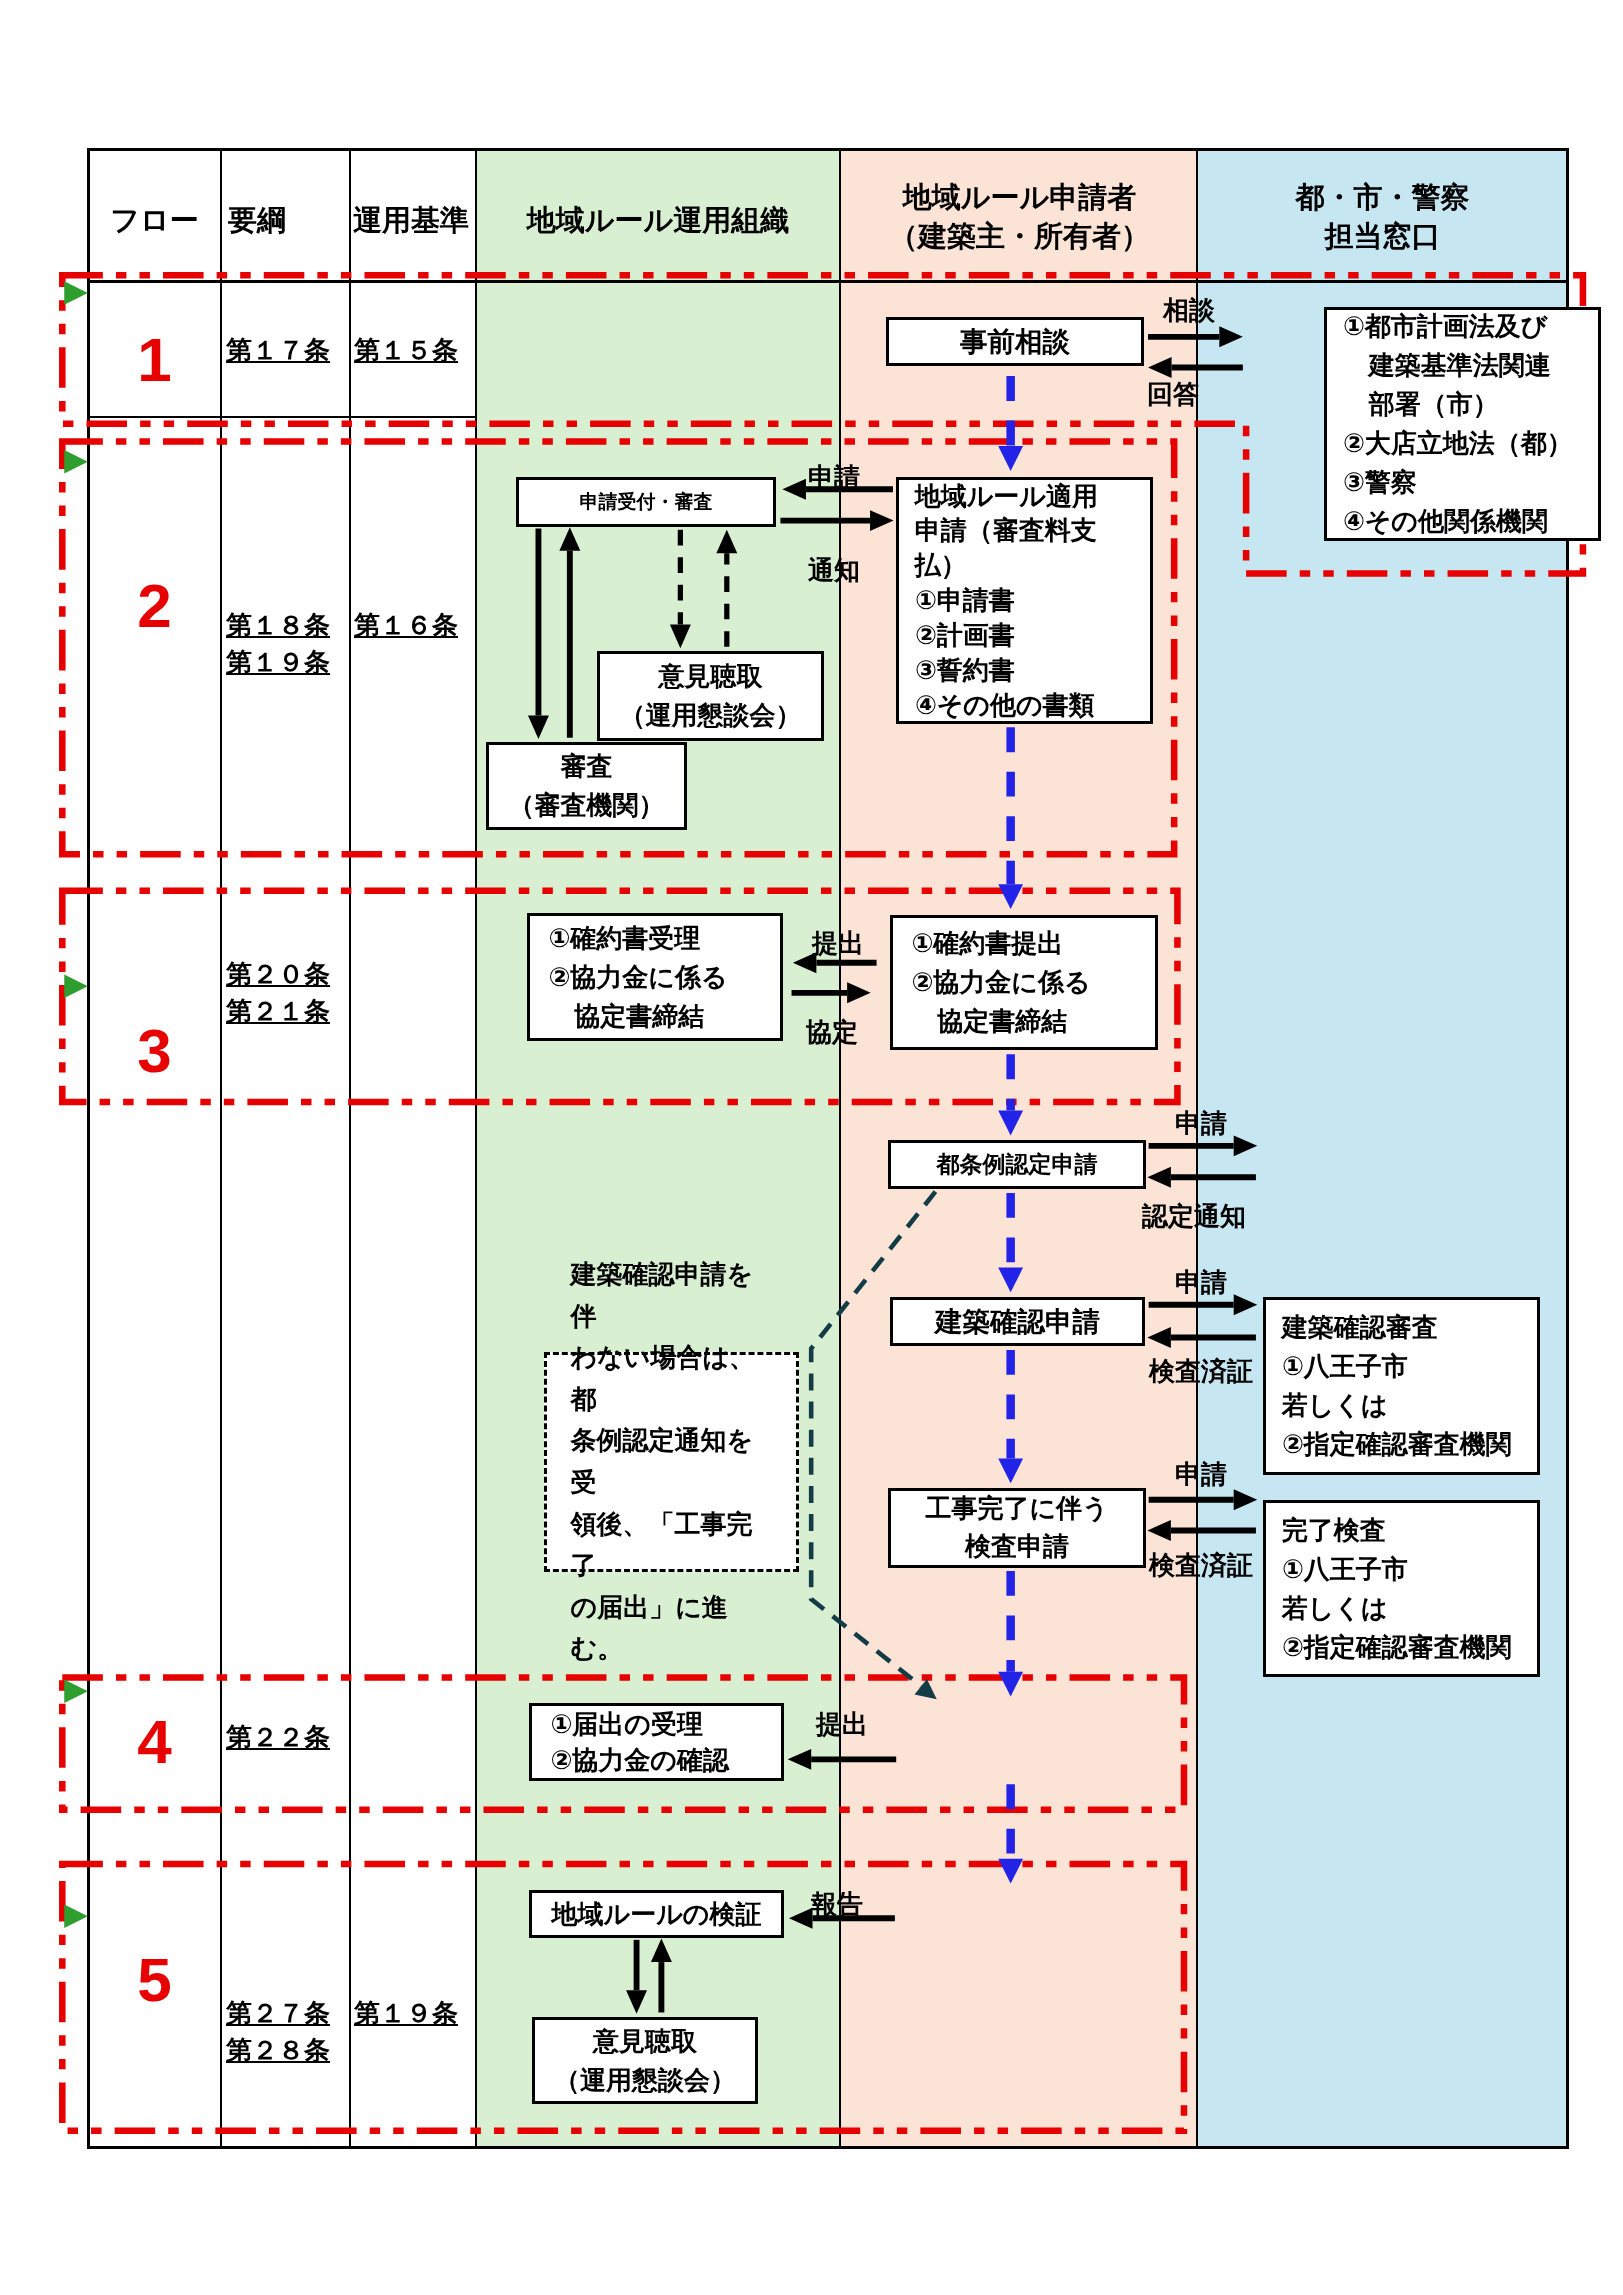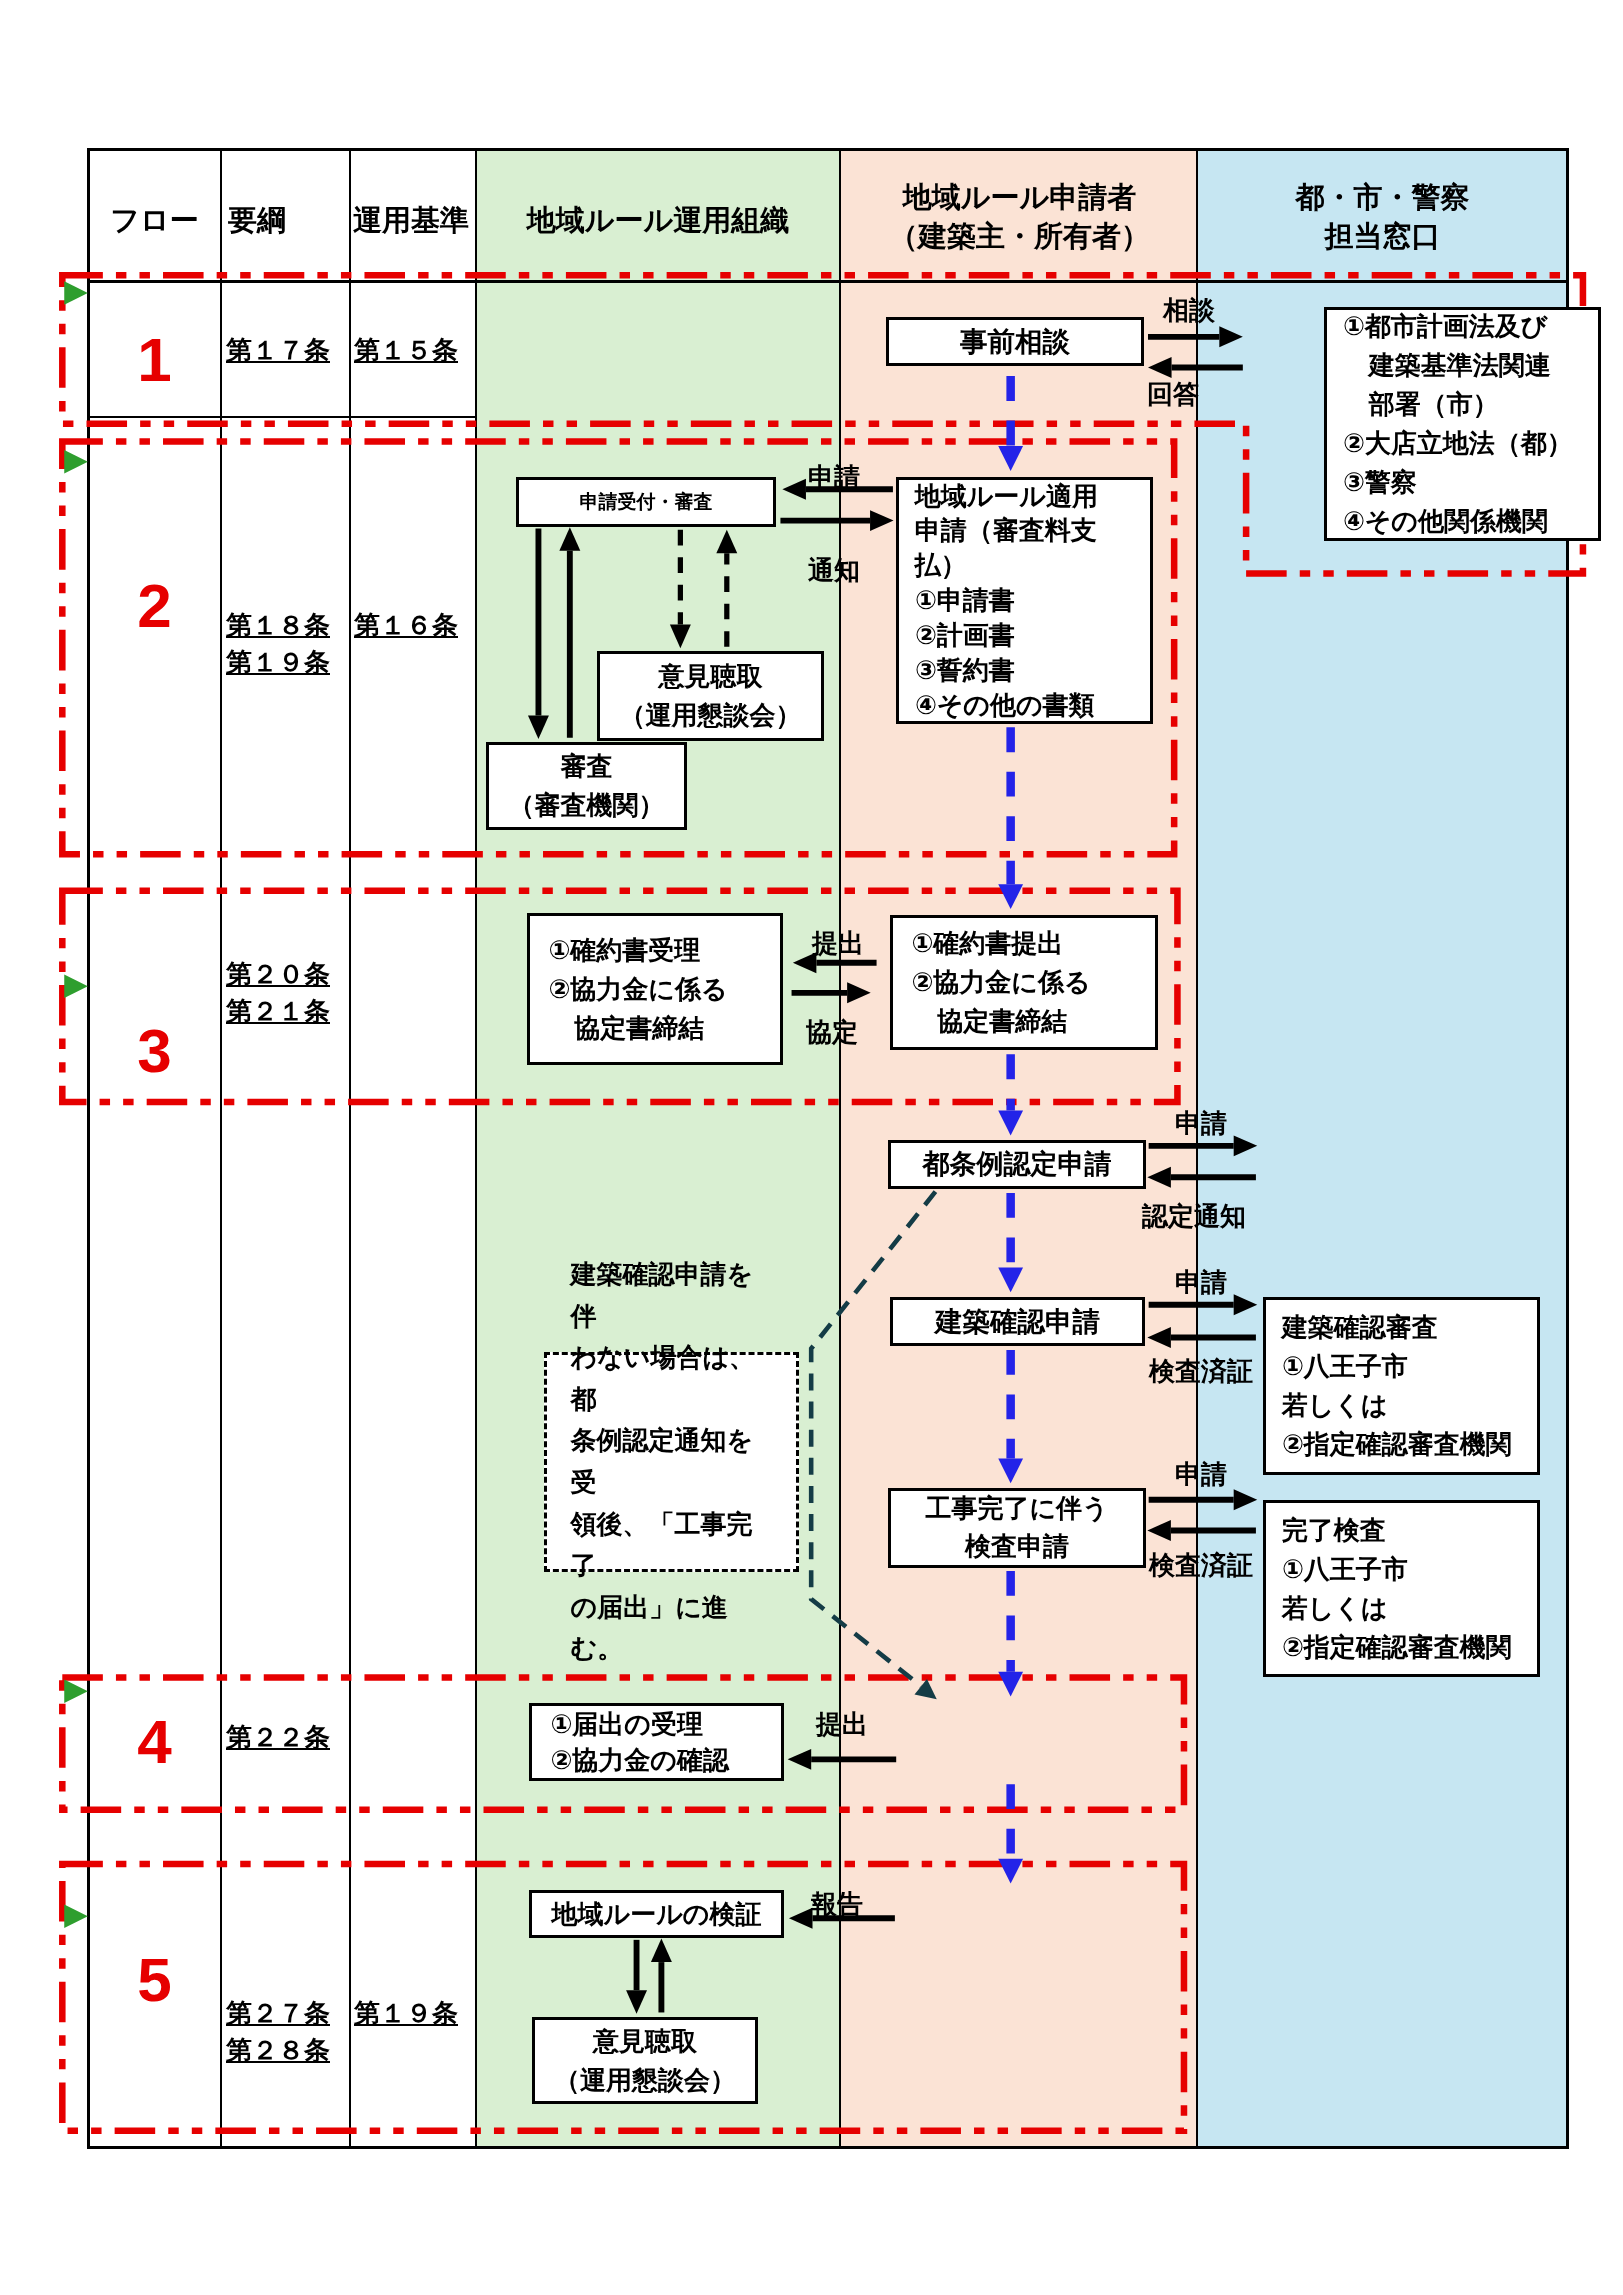--- a/index.html
+++ b/index.html
@@ -229,28 +229,28 @@
 払）
 ①申請書
 ②計画書
 ③誓約書
 ④その他の書類</div>
   <div class="box center" style="left:597px;top:651px;width:227px;height:90px;">意見聴取
 （運用懇談会）</div>
   <div class="box center" style="left:486px;top:742px;width:201px;height:88px;">審査
 （審査機関）</div>
 
-  <div class="box left" style="left:527px;top:913px;width:256px;height:152px;padding:0 18.3px;">①確約書受理
+  <div class="box left" style="left:527px;top:913px;width:256px;height:128px;padding:0 18.3px;">①確約書受理
 ②協力金に係る
 　協定書締結</div>
   <div class="box left" style="left:890px;top:915px;width:268px;height:135px;padding:0 18.3px;">①確約書提出
 ②協力金に係る
 　協定書締結</div>
 
-  <div class="box center" style="left:888px;top:1140px;width:258px;height:49px;font-size:27px;">都条例認定申請</div>
+  <div class="box center" style="left:888px;top:1140px;width:258px;height:49px;font-size:23px;">都条例認定申請</div>
   <div class="box center" style="left:890px;top:1297px;width:255px;height:49px;font-size:27.5px;">建築確認申請</div>
   <div class="box left" style="left:1263px;top:1297px;width:277px;height:178px;padding:0 15.7px;">建築確認審査
 ①八王子市
 若しくは
 ②指定確認審査機関</div>
   <div class="box dashed left" style="left:544px;top:1352px;width:255px;height:220px;line-height:1.6;padding:0 23.6px;">建築確認申請を伴
 わない場合は、都
 条例認定通知を受
 領後、「工事完了
 の届出」に進む。</div>

